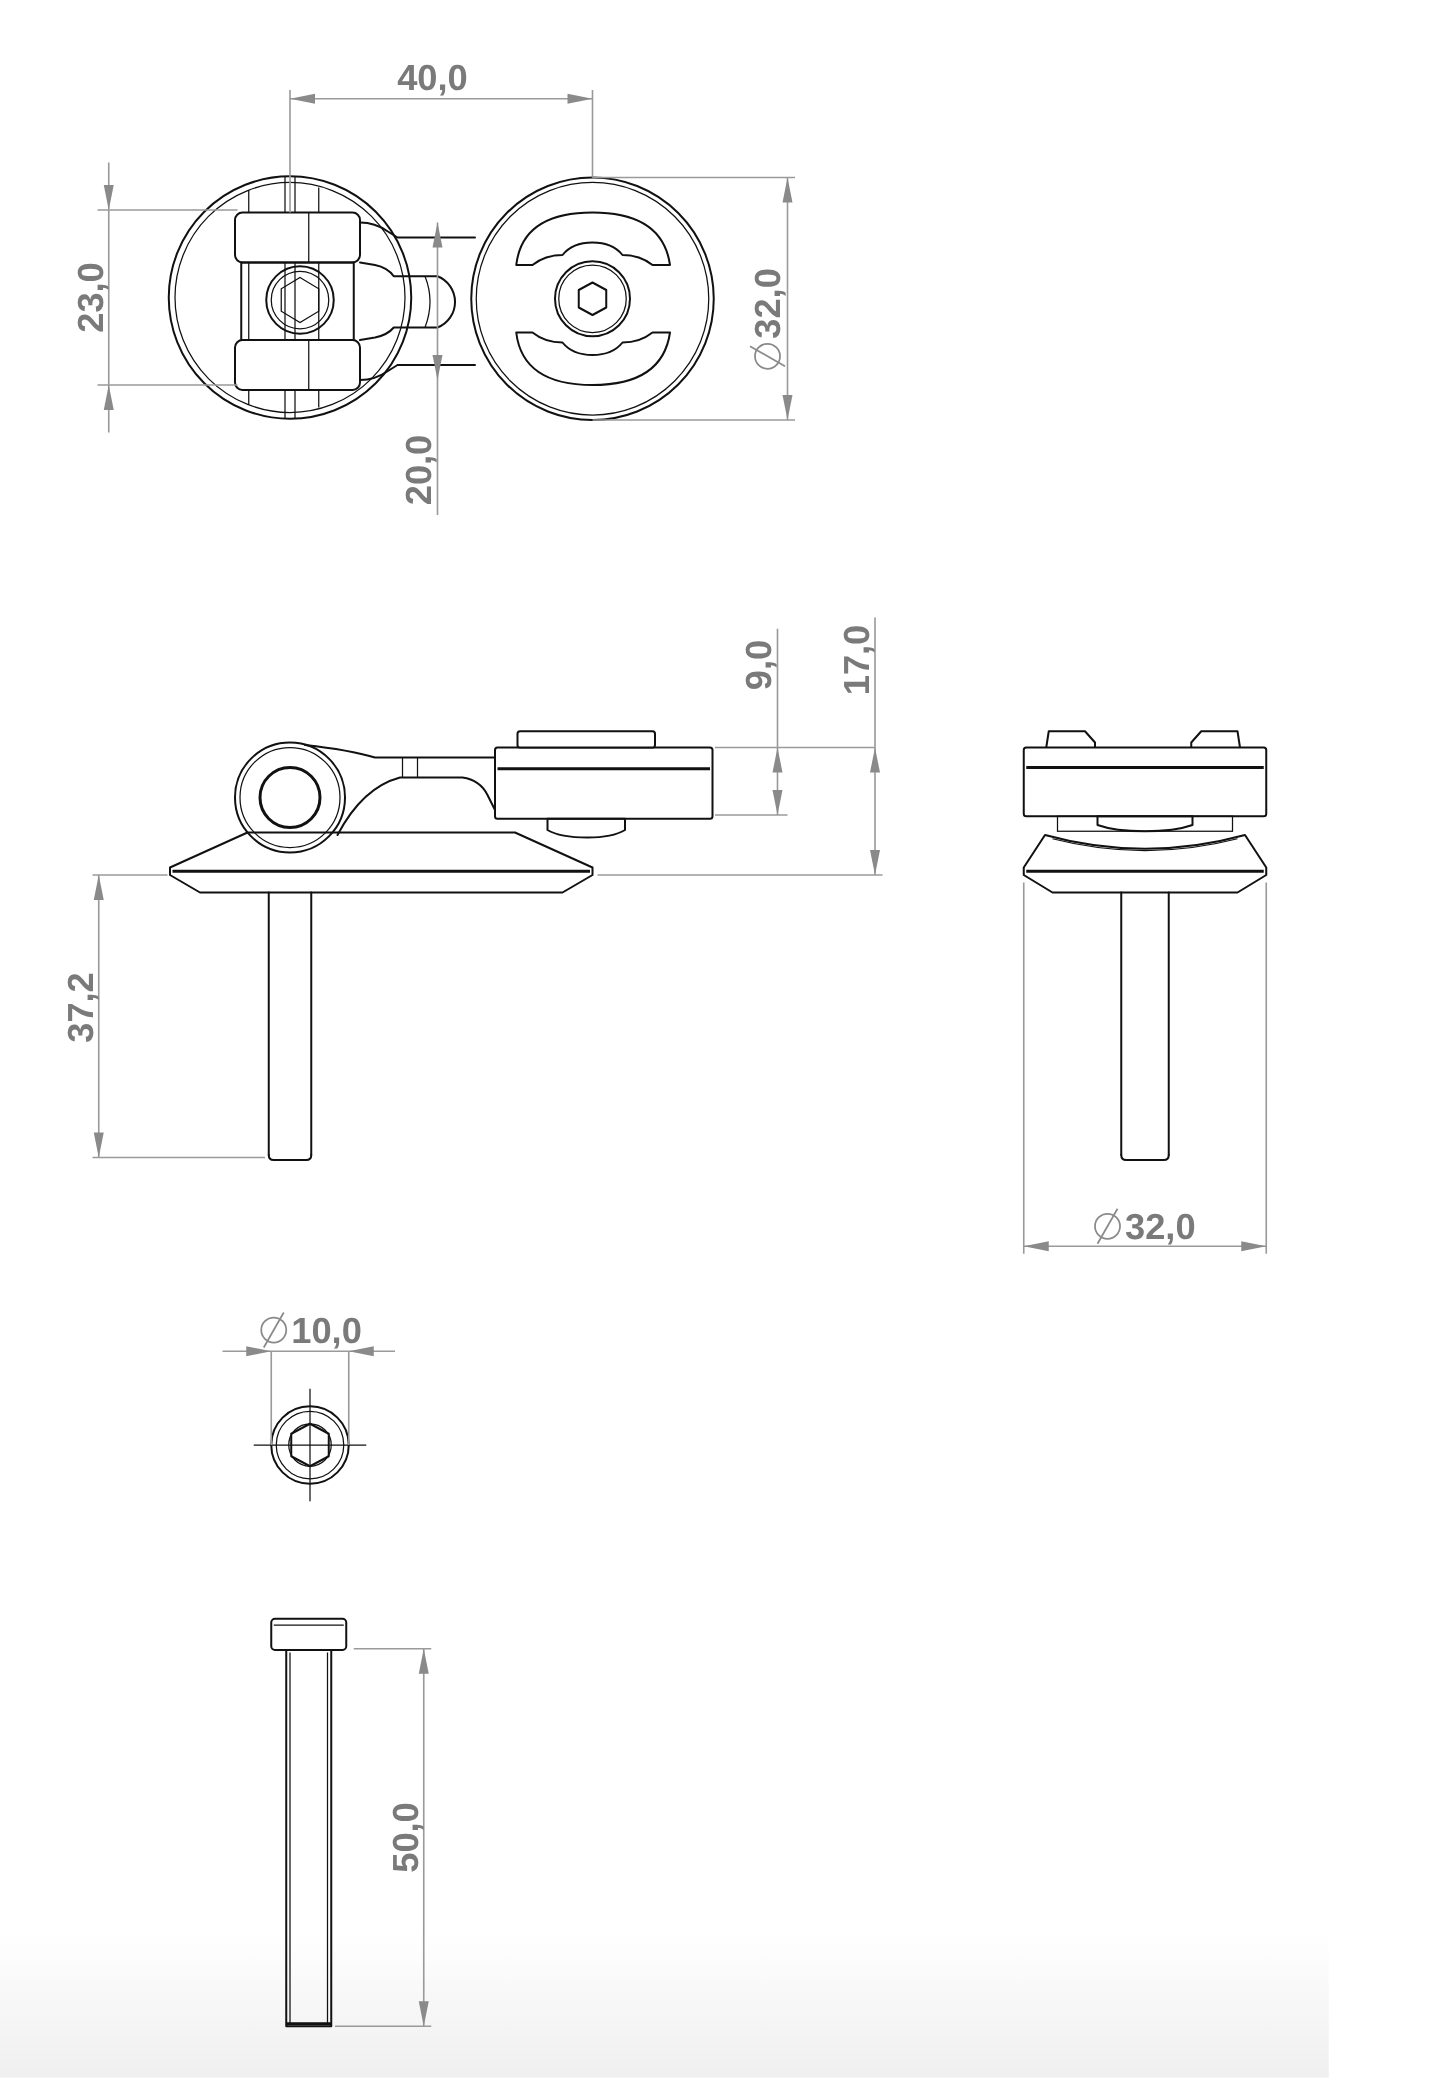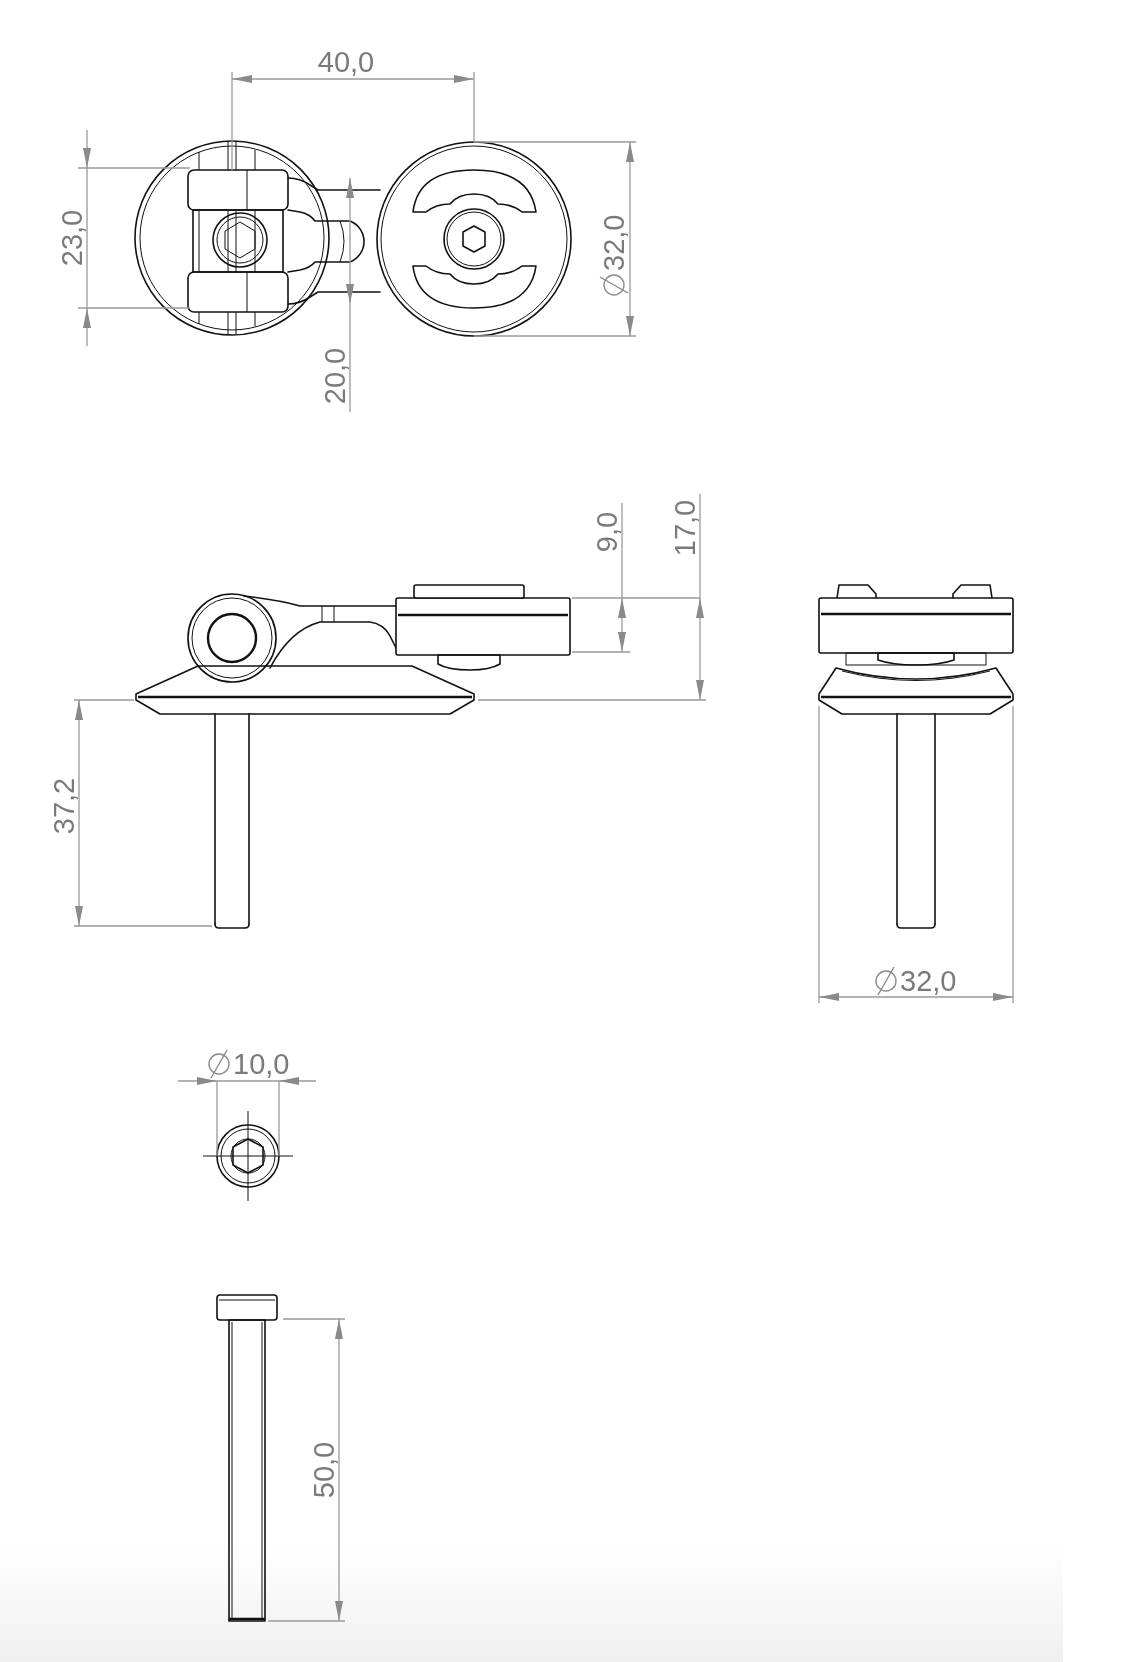--- a/index.html
+++ b/index.html
@@ -1,18 +1,18 @@
 <!DOCTYPE html>
 <html><head>
   <meta charset="utf-8">
   <style>
     html, body { margin: 0; padding: 0; background: #ffffff; }
     body { width: 1146px; height: 1662px; overflow: hidden; position: relative; }
     .sheet { position: absolute; left: 0; top: 0; width: 1063px; height: 1662px;
-      background: linear-gradient(to bottom, #ffffff 0%, #ffffff 93%, #f6f6f6 97%, #efefef 100%); }
+      background: linear-gradient(to bottom, #ffffff 0%, #ffffff 93%, #f6f6f6 97%, #efefef 100%); font-weight: bold; }
     svg { position: absolute; left: 0; top: 0; }
     .part { fill: none; stroke: #111; stroke-width: 1.6; stroke-linejoin: round; stroke-linecap: round; }
     .part-thin { fill: none; stroke: #111; stroke-width: 1.0; }
     .part-heavy { fill: none; stroke: #111; stroke-width: 2.4; }
     .fillw { fill: #fff; }
     .dim { fill: none; stroke: #9a9a9a; stroke-width: 1.3; }
     .arrow { fill: #8a8a8a; stroke: none; }
     .dimtext { fill: #7a7a7a; font-family: "Liberation Sans", sans-serif; font-size: 29px; }
     .diasym { fill: none; stroke: #8a8a8a; stroke-width: 1.4; }
   </style>

